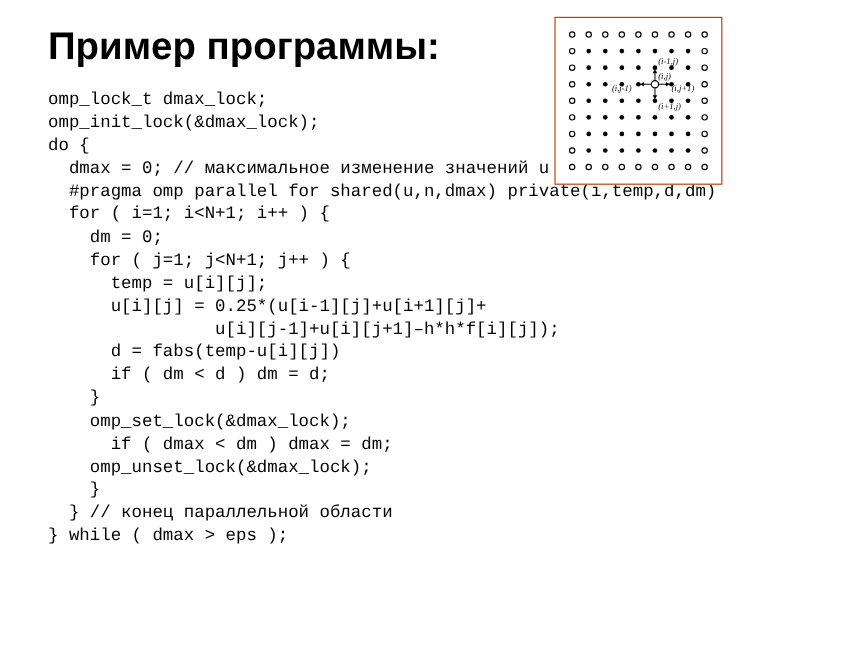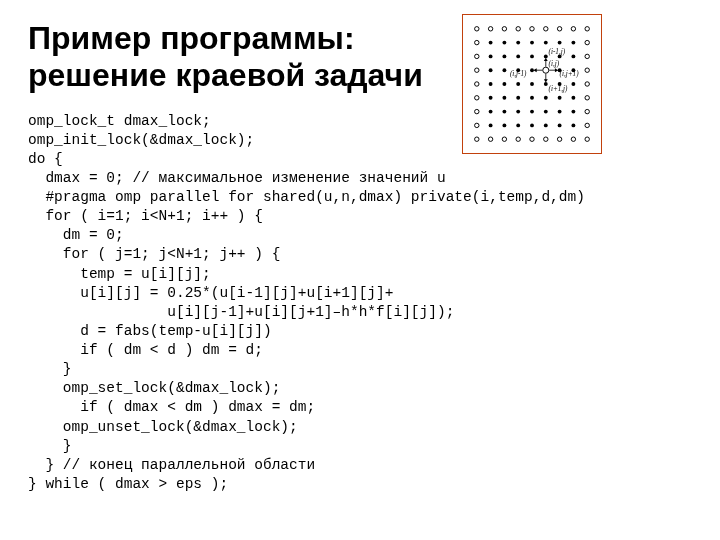--- a/index.html
+++ b/index.html
@@ -1,21 +1,21 @@
 <!DOCTYPE html>
 <html><head>
   <meta charset="utf-8">
   <style>
     * { margin: 0; padding: 0; box-sizing: border-box; }
     html, body { width: 720px; height: 540px; background: #fff; font-family: Arial, Helvetica, sans-serif; color: #000; }
     .slide {
       position: relative;
       width: 620px;
       height: 540px;
-      padding: 20px 28px 20px 28px;
+      padding: 20px 28px 20px 40px;
     }
     .title {
       font-size: 32px;
       font-weight: 700;
       line-height: 1.15;
       max-width: 520px;
       margin-bottom: 18px;
     }
     .code {
       font-family: "Courier New", Courier, monospace;
@@ -38,21 +38,20 @@
     .hollow { fill: #fff; stroke: #000; stroke-width: 0.7; }
     .eq { font-family: serif; font-size: 5.2px; fill: #000; font-style: italic; }
     .arrow { stroke: #000; stroke-width: 0.6; fill: none; }
   </style>
 </head>
 <body>
 
 <div class="slide">
   <h1 class="title">
     <span>Пример программы:</span><br>
-    <span>решение краевой задачи</span>
   </h1>
 
   <div class="code">omp_lock_t dmax_lock;
 omp_init_lock(&amp;dmax_lock);
 do {
   dmax = 0; // максимальное изменение значений u
   #pragma omp parallel for shared(u,n,dmax) private(i,temp,d,dm)
   for ( i=1; i&lt;N+1; i++ ) {
     dm = 0;
     for ( j=1; j&lt;N+1; j++ ) {

